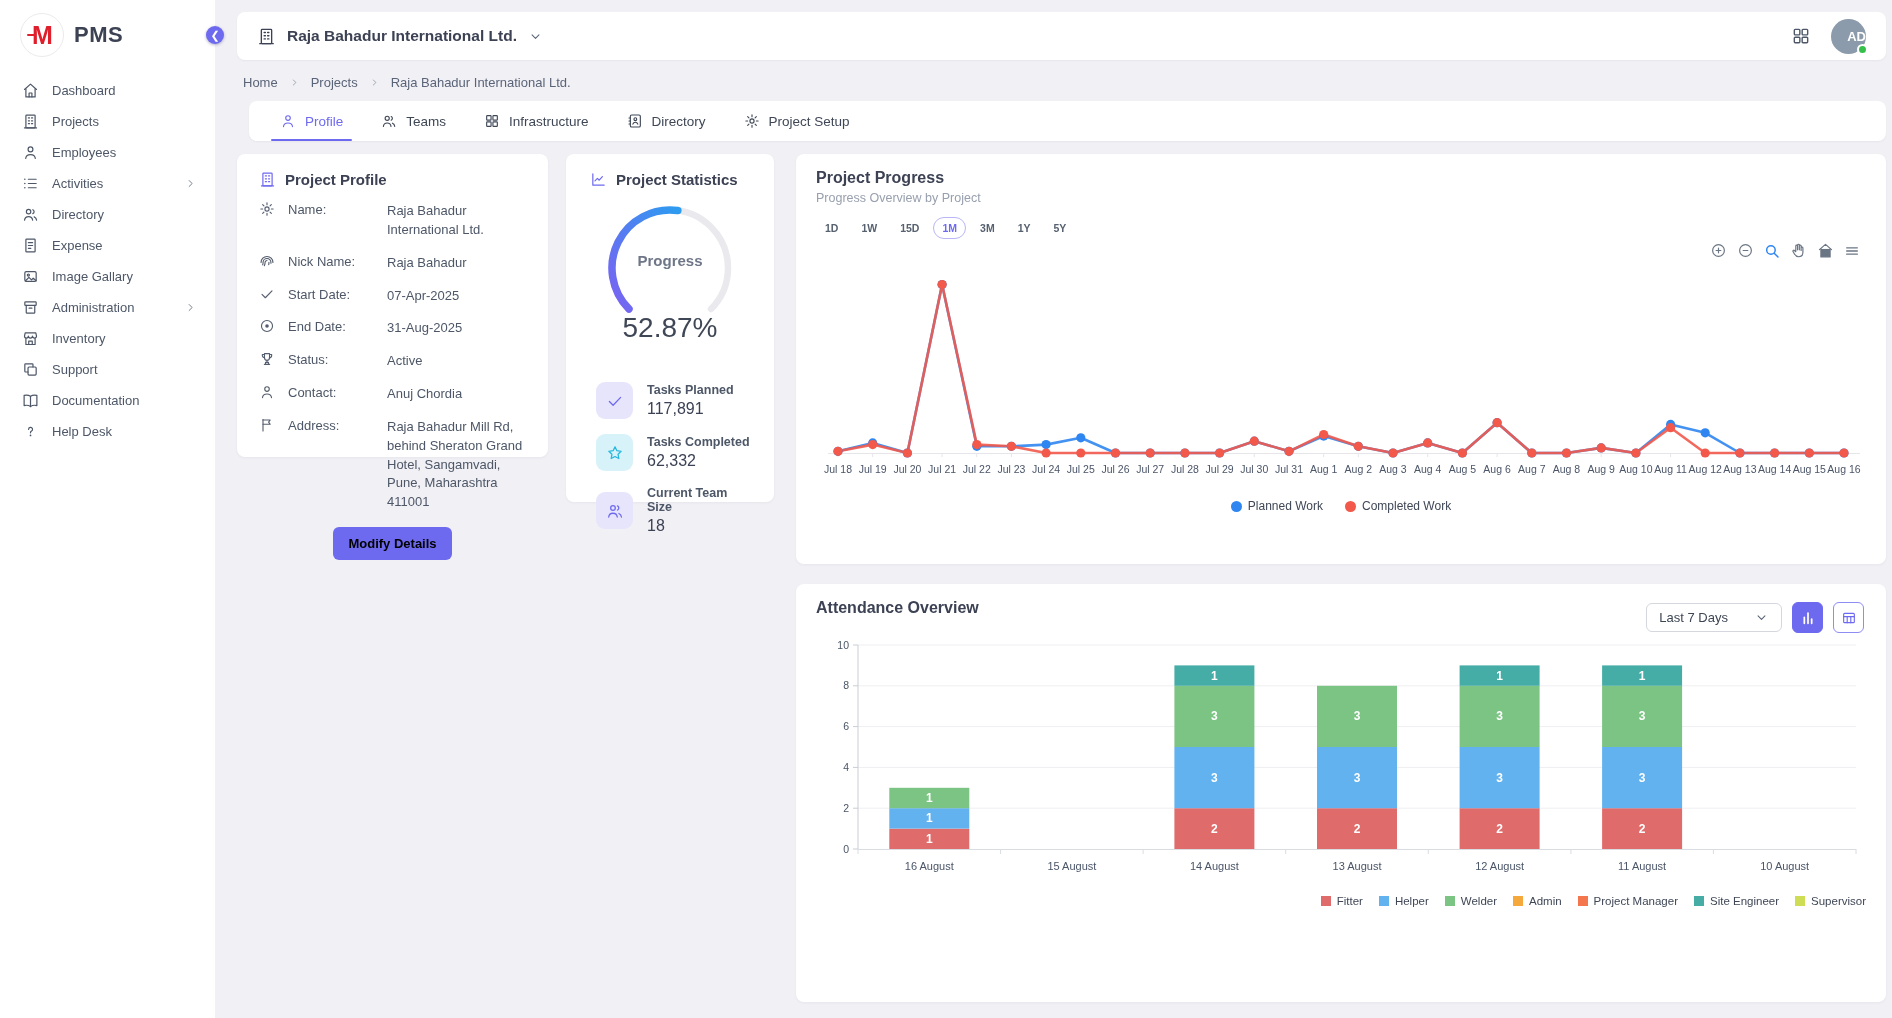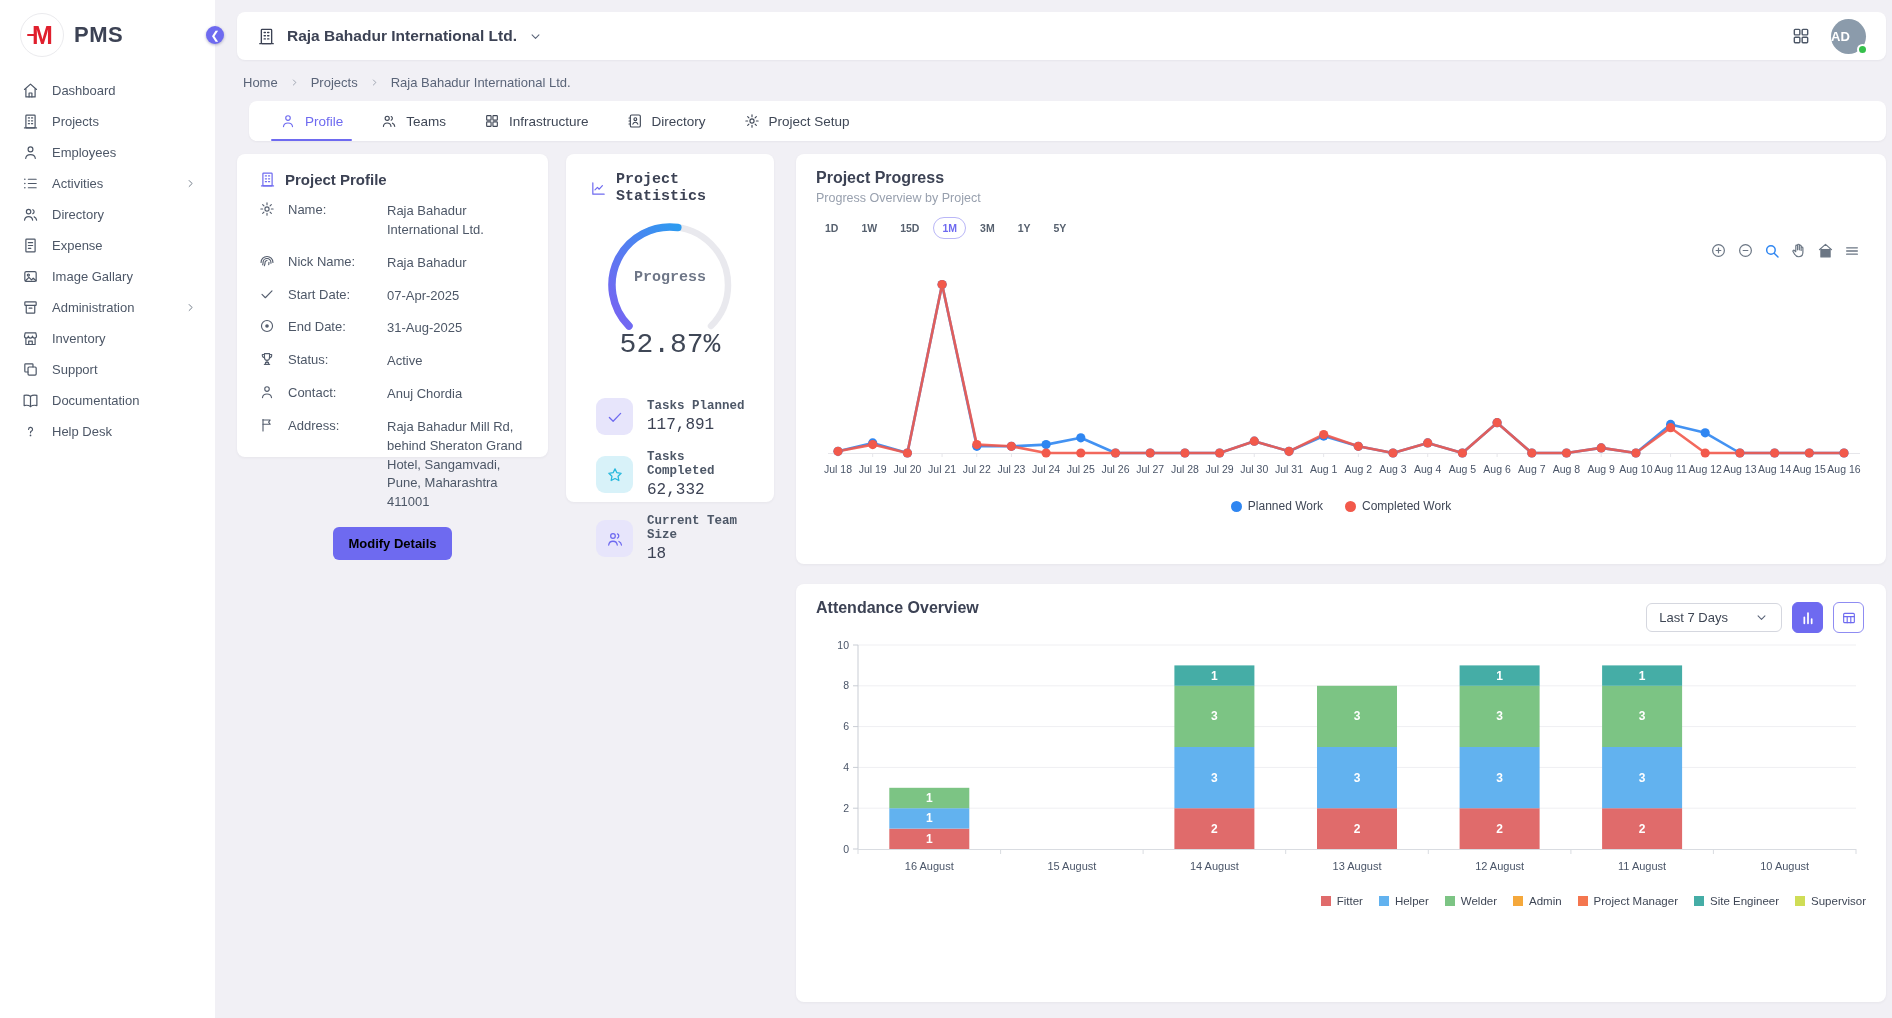--- a/index.html
+++ b/index.html
@@ -28,21 +28,21 @@
     background:#6e6af0; color:#fff; border:none; z-index:6; display:flex; align-items:center; justify-content:center;
     font-size:11px; cursor:pointer; box-shadow:0 1px 3px rgba(60,60,120,.4); padding:0; }
 
   .header-card { height:48px; background:#fff; border-radius:8px; display:flex; align-items:center;
     padding:0 20px; box-shadow:0 1px 2px rgba(30,30,60,.05); }
   .company { display:flex; align-items:center; gap:11px; font-size:15.5px; font-weight:600; color:#3c4254; cursor:pointer; }
   .company .chev { color:#5a6478; display:flex; }
   .header-right { margin-left:auto; display:flex; align-items:center; gap:20px; }
   .apps-btn { color:#4d5767; display:flex; cursor:pointer; }
   .avatar { width:35px; height:35px; border-radius:50%; background:#8b9bab; color:#fff; font-size:13px; font-weight:700;
-    display:flex; align-items:center; justify-content:flex-start; position:relative; cursor:pointer; }
+    display:flex; align-items:center; justify-content:flex-end; position:relative; cursor:pointer; }
   .avatar-dot { position:absolute; right:-2px; bottom:-1px; width:11px; height:11px; background:#35c04b; border:2px solid #fff; border-radius:50%; }
 
   .breadcrumb { display:flex; align-items:center; gap:11px; padding:15px 4px 11px 6px; font-size:13px; color:#5a6478; }
   .crumb { cursor:pointer; }
   .crumb-sep { color:#8a92a0; font-size:12px; display:flex; }
 
   .tabs-card { background:#fff; border-radius:8px; display:flex; align-items:center; height:40px; padding:4px 12px;
     box-shadow:0 1px 2px rgba(30,30,60,.05);margin-left:12px; }
   .tab { display:flex; align-items:center; gap:9px; padding:0 19px; height:40px; font-size:13.5px; color:#3f4756;
     position:relative; cursor:pointer; font-weight:500; }
@@ -59,21 +59,21 @@
   .card-title-row { display:flex; align-items:center; gap:9px; font-size:15px; font-weight:700; color:#3c4254; }
   .card-title-row .ttl-ico { color:#6e6af0; display:flex; }
   .field-row { display:flex; gap:13px; margin-top:14px; font-size:13px; color:#4d5767; align-items:flex-start; }
   .field-ico { color:#555e6e; display:flex; margin-top:-1px; }
   .field-label { width:86px; flex:none; }
   .field-value { line-height:1.45; max-width:330px; }
   .modify-btn { display:block; margin:15px auto 0; background:#6e6af0; color:#000000; border:none; border-radius:6px;
     font-size:13px; font-weight:700; padding:9px 15px; cursor:pointer; font-family:inherit;text-align:right; }
 
   
-  .stats-card { padding:17px 24px; height:348px;font-family:Liberation Mono, monospace; }
+  .stats-card { padding:17px 24px; height:348px; }
   .gauge-wrap { width:160px; margin:12px auto 0; position:relative; }
   .gauge-label { position:absolute; left:0; right:0; top:52px; text-align:center; font-size:15px; font-weight:700; color:#6e7687; }
   .gauge-value { text-align:center; font-size:28px; color:#3f4756; margin-top:-6px; }
   .stat-rows { margin-top:38px; }
   .stat-row { display:flex; align-items:center; gap:14px; margin-top:15px; padding-left:6px; }
   .stat-ico { width:37px; height:37px; border-radius:9px; display:flex; align-items:center; justify-content:center; flex:none; }
   .tint-purple { background:#e7e5fb; color:#6e6af0; }
   .tint-cyan { background:#d8f2f9; color:#26b8dd; }
   .stat-label { font-size:12.5px; font-weight:700; color:#4d5767; }
   .stat-value { font-size:16px; color:#3c4254; margin-top:3px; }

